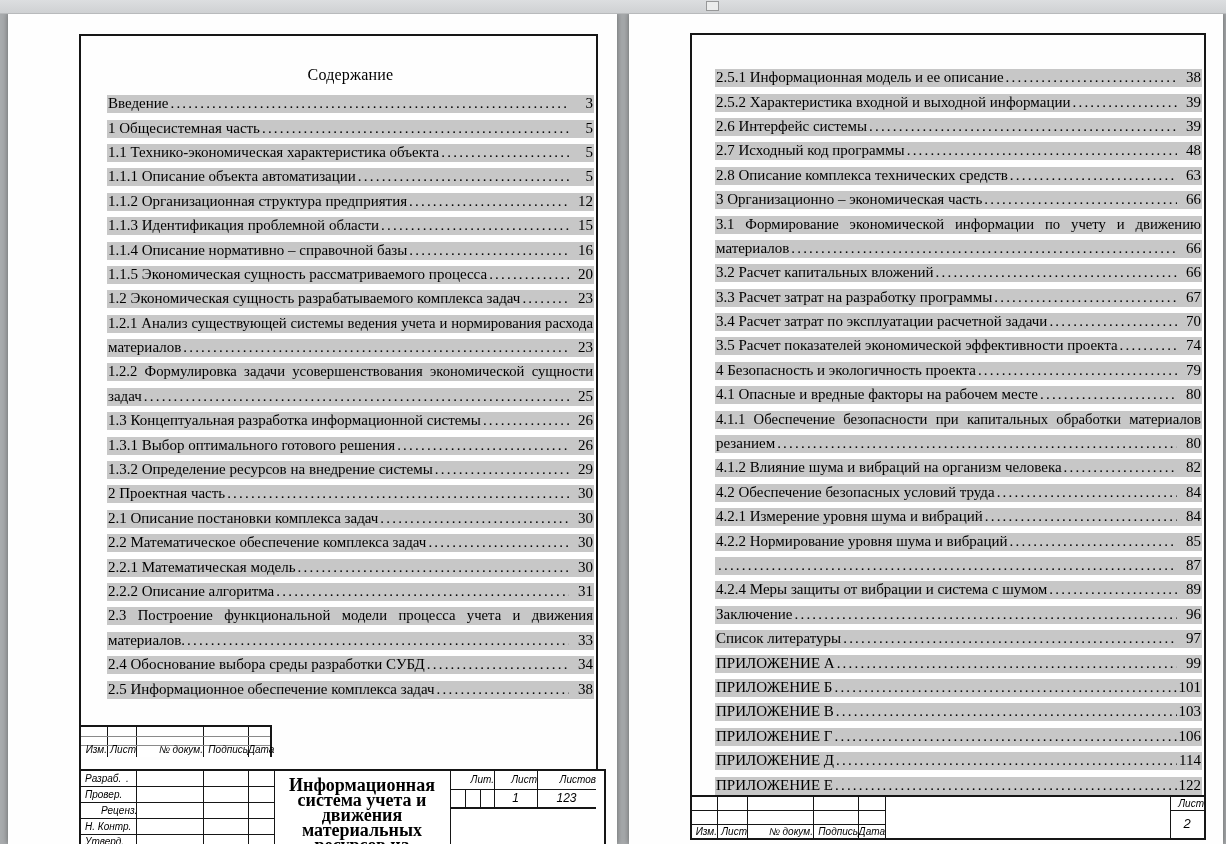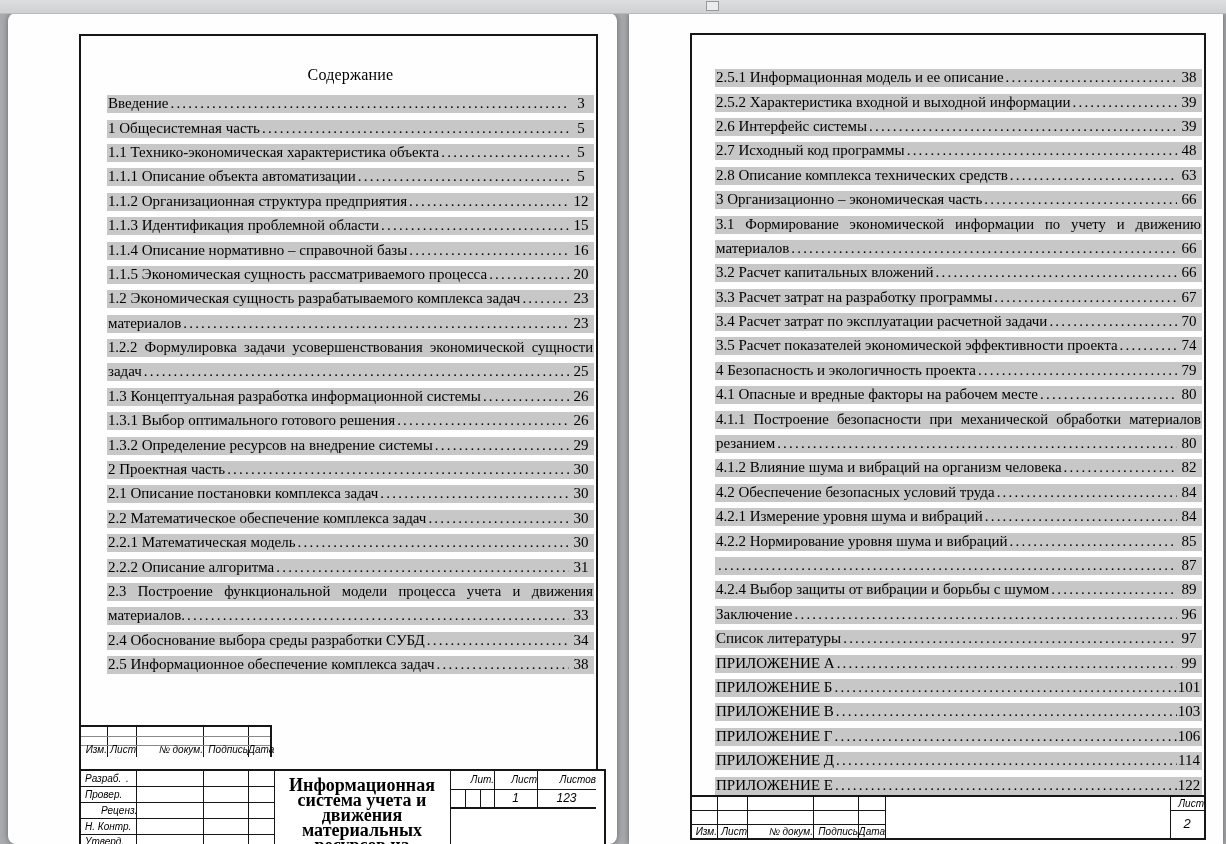--- a/index.html
+++ b/index.html
@@ -8,38 +8,38 @@
     background:#a9acae;
     font-family:"Liberation Serif", serif;
     color:#000;
   }
   .top-band{position:absolute;left:0;top:0;width:1226px;height:13px;
     background:linear-gradient(#dcdee0,#cfd1d3);border-bottom:1px solid #b8babc;z-index:3;}
   .top-icon{position:absolute;left:706px;top:1px;width:13px;height:10px;
     background:#ebecec;border:1px solid #979899;box-sizing:border-box;z-index:4;}
   .page{position:absolute;top:13px;height:831px;background:#fefefe;
     box-shadow:0 0 6px rgba(40,40,40,.55);}
-  #page-1{left:8px;width:609px;border-radius:8px;}
+  #page-1{left:8px;width:609px;}
   #page-2{left:629px;width:594px;}
   .frame{position:absolute;box-sizing:border-box;border:2px solid #161616;}
   #page-1 .frame{left:71px;top:21px;width:519px;height:805px;}
   #page-2 .frame{left:61px;top:20px;width:516px;height:807px;}
   .toc{position:absolute;}
   #page-1 .toc{left:99px;top:51px;width:487px;}
   #page-2 .toc{left:86px;top:53px;width:487px;}
   .toc-title{text-align:center;font-size:16px;line-height:22px;height:28px;letter-spacing:.2px;}
   .toc-line{height:24.4px;display:flex;align-items:center;}
   .hl{background:#c7c7c7;width:100%;height:18px;line-height:17.5px;
     display:flex;align-items:baseline;font-size:15px;padding:0 1px;
     box-sizing:border-box;overflow:hidden;}
   .hl .text{white-space:nowrap;}
   .toc-line.justify-line .text{width:100%;white-space:nowrap;display:block;
     text-align:justify;text-align-last:justify;font-size:14.7px;}
   .leader{flex:1 1 auto;overflow:hidden;white-space:nowrap;letter-spacing:2.2px;padding:0 3px 0 2px;}
-  .pagenum{text-align:center;min-width:24px;white-space:nowrap;}
+  .pagenum{text-align:right;min-width:24px;white-space:nowrap;}
   
   .stamp{position:absolute;box-sizing:border-box;border:2px solid #161616;background:#fff;}
   #stamp-mini{left:71px;top:712px;width:193px;height:32px;border-bottom:none;}
   #stamp-main{left:71px;top:744px;width:527px;height:82px;margin-top:12px;}
   #stamp-small{left:61px;top:782px;width:516px;height:45px;}
   .vl{position:absolute;top:0;bottom:0;width:1px;background:#161616;}
   .hline{position:absolute;height:1px;background:#161616;}
   .hline.thin{background:#8a8a8a;}
   .hline.thick{height:2px;}
   .slabel{position:absolute;font-family:"Liberation Sans",sans-serif;font-style:italic;
@@ -119,20 +119,26 @@
       <span class="pagenum">20</span>
     </div>
   </div>
         <div class="toc-line">
     <div class="hl">
       <span class="text">1.2 Экономическая сущность разрабатываемого комплекса задач</span>
       <span class="leader">....................................................................................................................................................................................................................................................................</span>
       <span class="pagenum">23</span>
     </div>
   </div>
+        <div class="toc-line justify-line">
+    <div class="hl">
+      <span class="text">1.2.1 Анализ существующей системы ведения учета и нормирования расхода</span>
+
+    </div>
+  </div>
         <div class="toc-line">
     <div class="hl">
       <span class="text">материалов</span>
       <span class="leader">....................................................................................................................................................................................................................................................................</span>
       <span class="pagenum">23</span>
     </div>
   </div>
         <div class="toc-line justify-line">
     <div class="hl">
       <span class="text">1.2.2 Формулировка задачи усовершенствования экономической сущности</span>
@@ -377,21 +383,21 @@
   </div>
         <div class="toc-line">
     <div class="hl">
       <span class="text">4.1 Опасные и вредные факторы на рабочем месте</span>
       <span class="leader">....................................................................................................................................................................................................................................................................</span>
       <span class="pagenum">80</span>
     </div>
   </div>
         <div class="toc-line justify-line">
     <div class="hl">
-      <span class="text">4.1.1 Построение безопасности при механической обработки материалов</span>
+      <span class="text">4.1.1 Обеспечение безопасности при капитальных обработки материалов</span>
 
     </div>
   </div>
         <div class="toc-line">
     <div class="hl">
       <span class="text">резанием</span>
       <span class="leader">....................................................................................................................................................................................................................................................................</span>
       <span class="pagenum">80</span>
     </div>
   </div>
@@ -424,21 +430,21 @@
     </div>
   </div>
         <div class="toc-line">
     <div class="hl">
       <span class="leader">....................................................................................................................................................................................................................................................................</span>
       <span class="pagenum">87</span>
     </div>
   </div>
         <div class="toc-line">
     <div class="hl">
-      <span class="text">4.2.4 Выбор защиты от вибрации и борьбы с шумом</span>
+      <span class="text">4.2.4 Меры защиты от вибрации и система с шумом</span>
       <span class="leader">....................................................................................................................................................................................................................................................................</span>
       <span class="pagenum">89</span>
     </div>
   </div>
         <div class="toc-line">
     <div class="hl">
       <span class="text">Заключение</span>
       <span class="leader">....................................................................................................................................................................................................................................................................</span>
       <span class="pagenum">96</span>
     </div>

